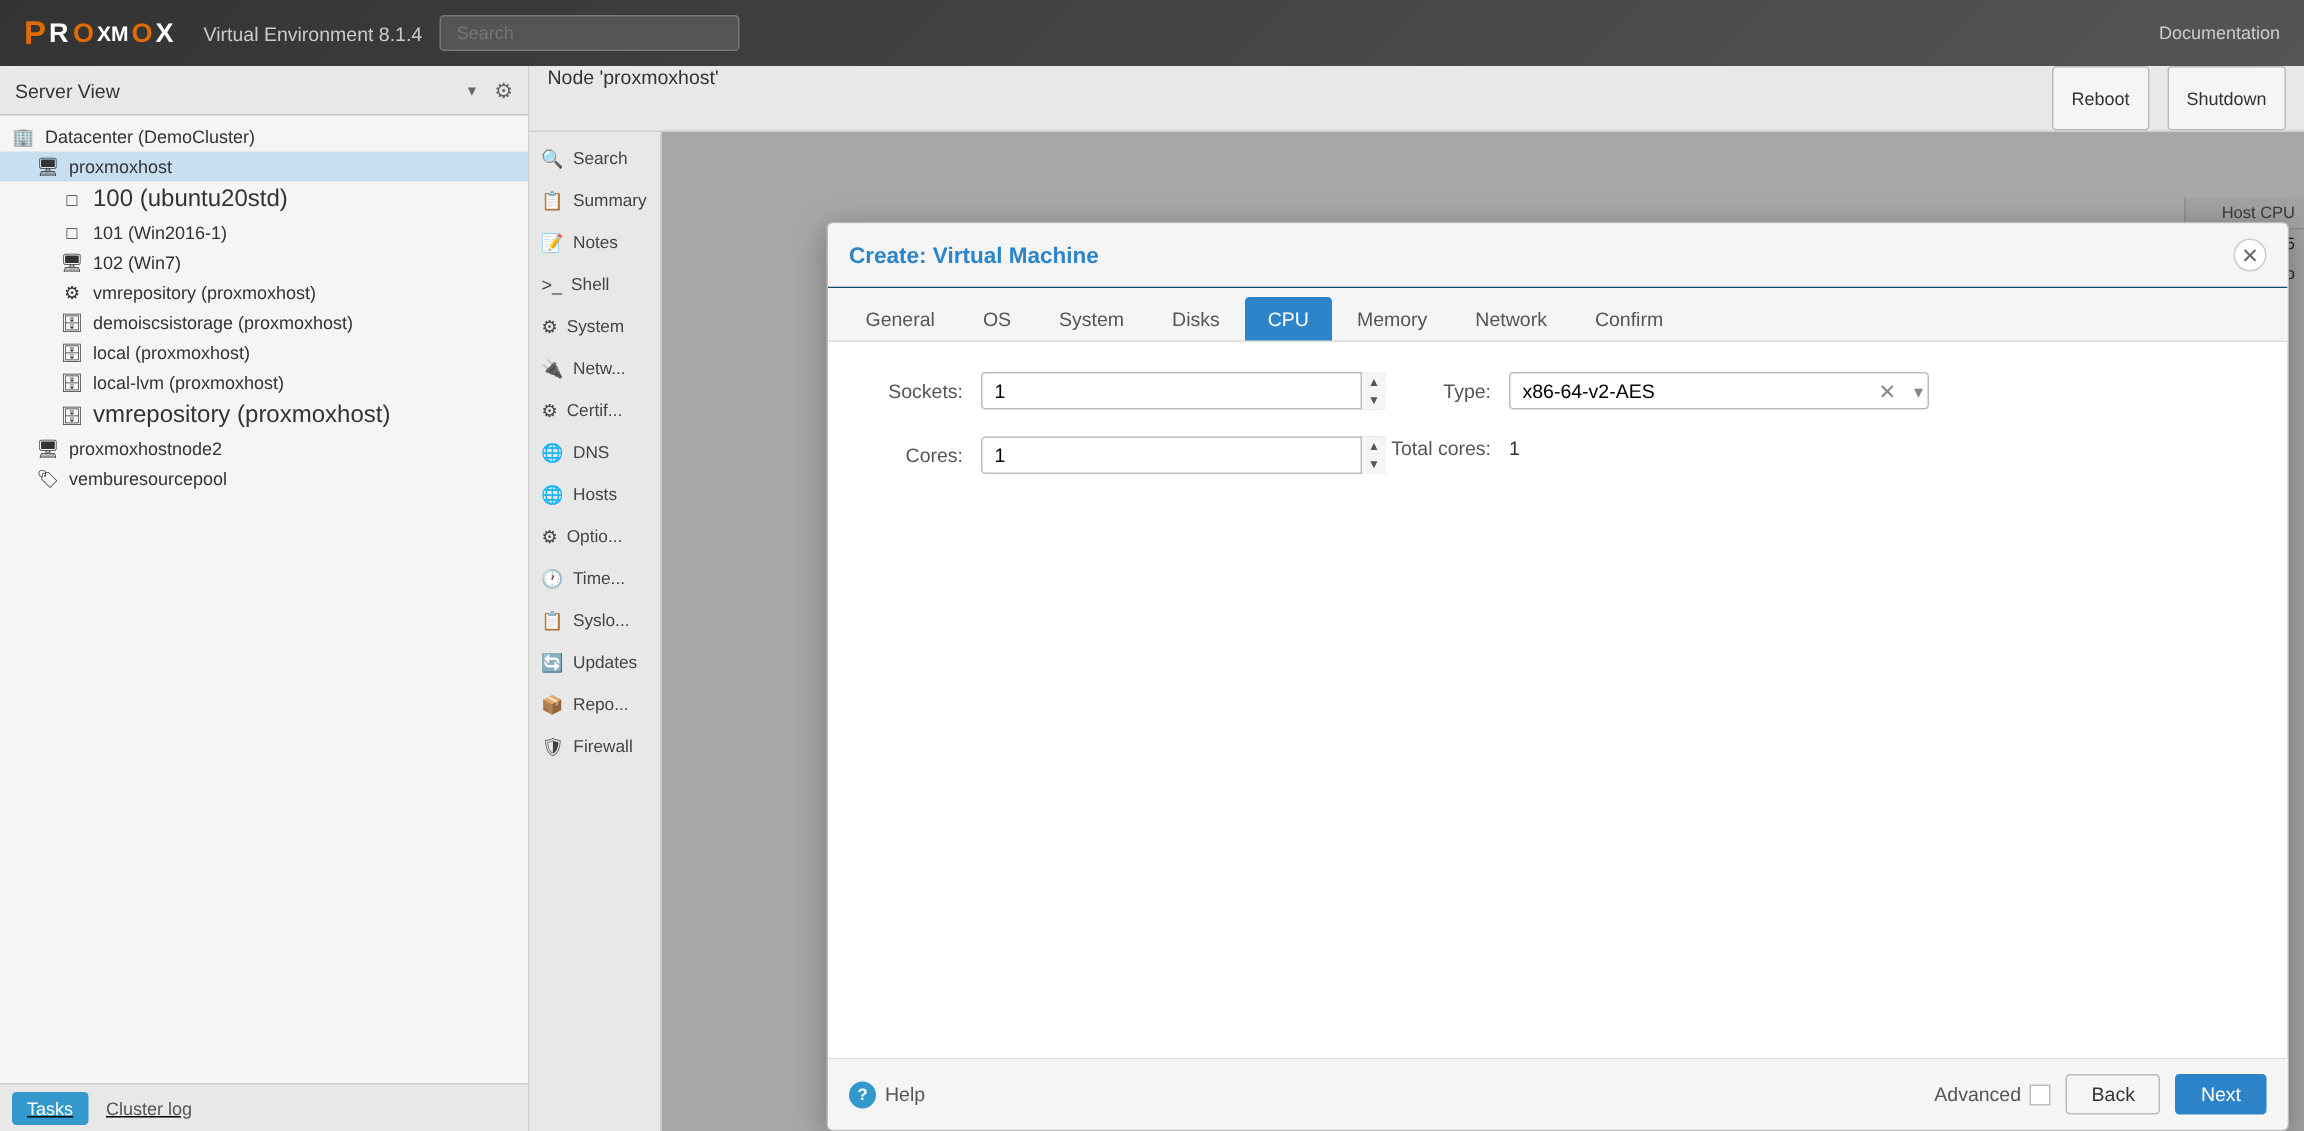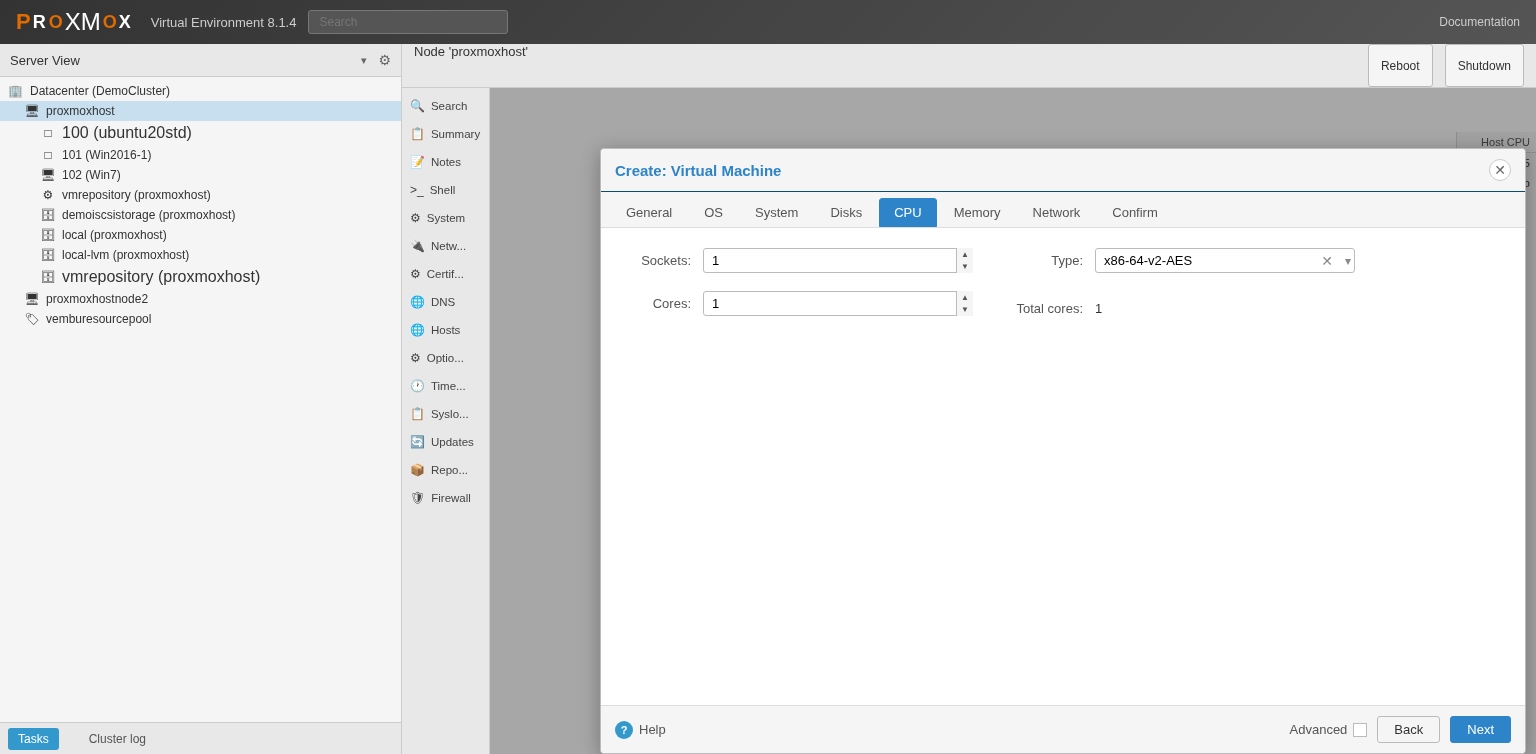--- a/index.html
+++ b/index.html
@@ -17,41 +17,41 @@
       background: #555; border: 1px solid #777; color: #ddd;
       padding: 4px 10px; border-radius: 3px; width: 200px; font-size: 12px;
     }
     #doc-link { color: #ccc; font-size: 12px; margin-left: auto; cursor: pointer; }
 
     
     #main { display: flex; height: calc(754px - 44px); }
 
     
     #sidebar {
-      width: 402px; background: #f5f5f5; border-right: 1px solid #ccc;
+      width: 353px; background: #f5f5f5; border-right: 1px solid #ccc;
       display: flex; flex-direction: column;
     }
     #server-view-bar {
       display: flex; align-items: center; padding: 8px 10px;
       background: #e8e8e8; border-bottom: 1px solid #ccc; gap: 6px;
     }
     #server-view-label { flex: 1; font-size: 13px; color: #333; }
 
     #tree { flex: 1; overflow-y: auto; padding: 4px 0; }
     .tree-item {
       display: flex; align-items: center; padding: 3px 8px; cursor: pointer;
       gap: 6px; color: #333; font-size: 12px;
     }
     .tree-item.selected { background: #c8dff0; }
     .tree-icon { width: 16px; text-align: center; flex-shrink: 0; }
 
     
     #bottom-bar {
       height: 32px; display: flex; align-items: center;
-      background: #e8e8e8; border-top: 1px solid #ccc; padding: 0 8px; gap: 20px;
+      background: #e8e8e8; border-top: 1px solid #ccc; padding: 0 8px; gap: 2px; text-decoration: underline;
     }
     .bottom-tab {
       padding: 4px 10px; font-size: 12px; cursor: pointer; border-radius: 3px;
     }
     .bottom-tab.active { background: #3399cc; color: #fff; }
     .bottom-tab:not(.active) { color: #555; }
 
     
     #content {
       flex: 1; background: #f0f0f0; position: relative; overflow: hidden;
@@ -111,21 +111,21 @@
       border: 1px solid transparent; border-radius: 3px 3px 0 0;
       color: #555; background: transparent; text-align: center;
     }
     .dialog-tab.active {
       background: #2d84c8; color: #fff; border-color: #2d84c8;
     }
 
     #dialog-body { flex: 1; padding: 20px; overflow: auto; }
 
     .form-row {
-      display: flex; align-items: flex-end; margin-bottom: 18px; gap: 40px;
+      display: flex; align-items: flex-start; margin-bottom: 18px; 
     }
     .form-group { display: flex; align-items: center; gap: 12px; min-width: 280px; }
     .form-label { color: #555; font-size: 13px; min-width: 70px; text-align: right; }
     .form-input-wrap { position: relative; display: flex; align-items: center; }
     .form-input {
       width: 270px; padding: 4px 24px 4px 8px; border: 1px solid #bbb;
       border-radius: 3px; font-size: 13px; background: #fff;
     }
     .spinner-btns {
       position: absolute; right: 0; top: 0; bottom: 0; display: flex;
@@ -135,21 +135,21 @@
       flex: 1; background: #f5f5f5; cursor: pointer; font-size: 8px;
       display: flex; align-items: center; justify-content: center;
       border: none; padding: 0 4px; color: #555;
     }
 
     .form-static { color: #333; font-size: 13px; }
 
     
     .type-select-wrap { position: relative; display: flex; align-items: center; }
     .type-select {
-      width: 260px; padding: 4px 40px 4px 8px; border: 1px solid #bbb;
+      width: 280px; padding: 4px 40px 4px 8px; border: 1px solid #bbb;
       border-radius: 3px; font-size: 13px; background: #fff; appearance: none;
     }
     .type-clear-btn {
       position: absolute; right: 22px; background: none; border: none;
       cursor: pointer; color: #888; font-size: 14px;
     }
     .type-drop-btn {
       position: absolute; right: 0; background: none; border: none;
       cursor: pointer; color: #888; font-size: 12px; padding: 0 4px;
     }
@@ -181,21 +181,21 @@
     .hcpu-val { padding: 4px 6px; font-size: 11px; color: #333; text-align: right; }
   </style>
 </head>
 <body>
 
 <div id="topbar">
   <div id="logo">
     <span style="font-size:22px; color:#e06b00; font-weight:bold;">P</span>
     <span style="color:#fff; font-weight:bold; font-size:18px; letter-spacing:1px;">R</span>
     <span style="color:#e06b00; font-weight:bold; font-size:18px;">O</span>
-    <span style="color:#fff; font-weight:normal; font-size:24px;">XM</span>
+    <span style="color:#fff; font-weight:bold; font-size:14px;">XM</span>
     <span style="color:#e06b00; font-weight:bold; font-size:18px;">O</span>
     <span style="color:#fff; font-weight:bold; font-size:18px;">X</span>
   </div>
   <span id="app-title">Virtual Environment 8.1.4</span>
   <input id="search-bar" type="text" placeholder="Search" style="">
   <span id="doc-link" style="color:#ccc; font-size:12px; margin-left:auto;">Documentation</span>
 </div>
 
 <div id="main">
 

